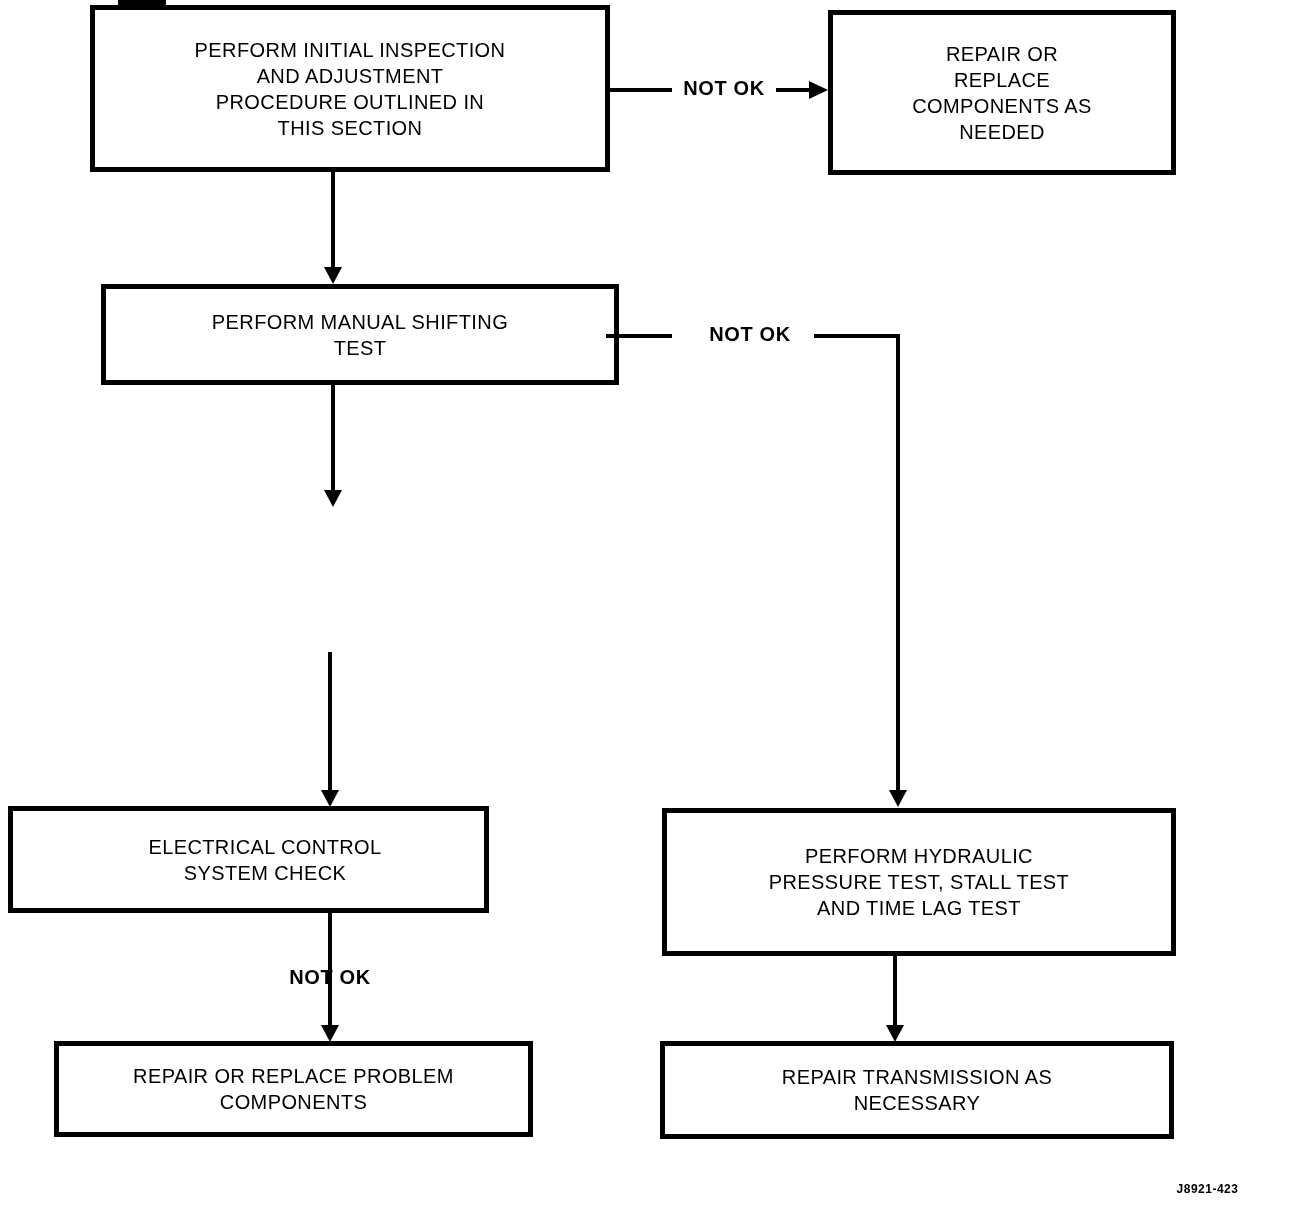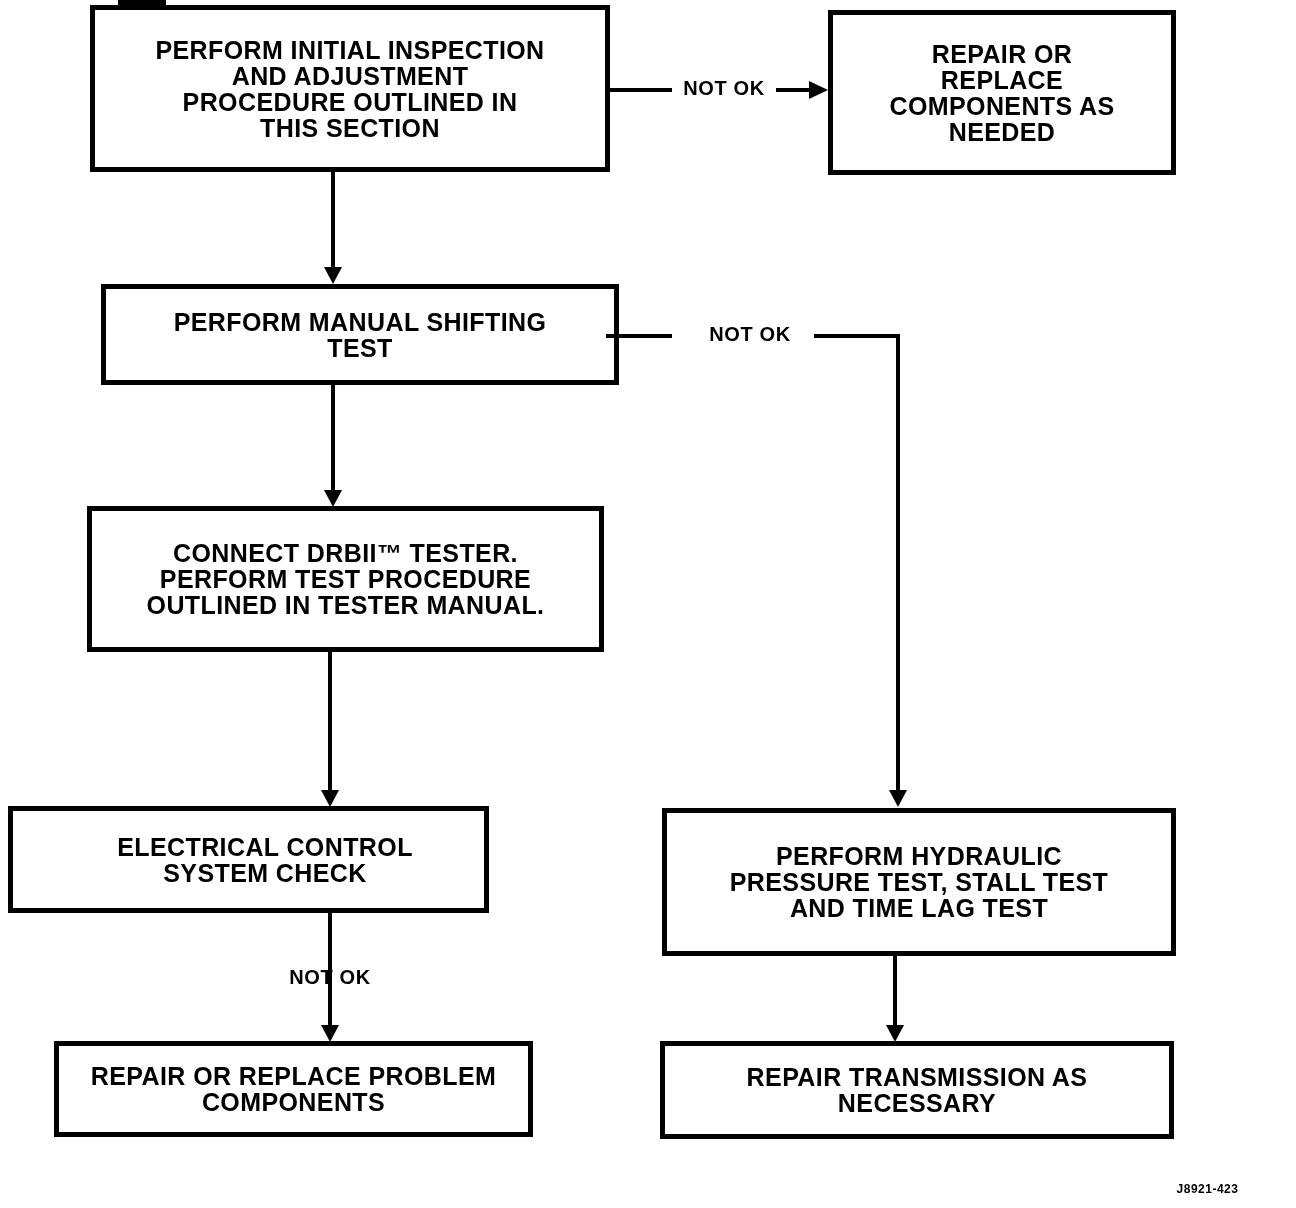--- a/index.html
+++ b/index.html
@@ -16,22 +16,22 @@
     position:absolute;
     border:5px solid #000;
     background:#fff;
     display:flex;
     align-items:center;
     justify-content:center;
     text-align:center;
   }
   .box-text {
     white-space:pre-line;
-    font-weight:bold;
-    font-size:25px;
+    font-weight:normal;
+    font-size:20px;
     line-height:26px;
     letter-spacing:0.4px;
   }
   .line { position:absolute; background:#000; }
   .edge-label {
     position:absolute;
     font-weight:bold;
     font-size:20px;
     letter-spacing:0.6px;
     text-align:center;
@@ -94,25 +94,20 @@
 
   <div class="line" style="left:606px; top:334px; width:66px; height:4px;"></div>
   <div class="edge-label" style="left:690px; top:323px; width:120px;">NOT OK</div>
   <div class="line" style="left:814px; top:334px; width:86px; height:4px;"></div>
   <div class="line" style="left:896px; top:334px; width:4px; height:456px;"></div>
   <div class="arrow-down" style="left:889px; top:790px;"></div>
 
   <div class="line" style="left:331px; top:385px; width:4px; height:105px;"></div>
   <div class="arrow-down" style="left:324px; top:490px;"></div>
 
-  <div class="flow-box" style="left:87px; top:506px; width:517px; height:146px;">
-    <div class="box-text">CONNECT DRBII™ TESTER.
-PERFORM TEST PROCEDURE
-OUTLINED IN TESTER MANUAL.</div>
-  </div>
 
   <div class="line" style="left:328px; top:652px; width:4px; height:138px;"></div>
   <div class="arrow-down" style="left:321px; top:790px;"></div>
 
   <div class="flow-box" style="left:8px; top:806px; width:481px; height:107px;padding-left:33px;">
     <div class="box-text">ELECTRICAL CONTROL
 SYSTEM CHECK</div>
   </div>
 
   <div class="line" style="left:328px; top:913px; width:4px; height:112px;"></div>

